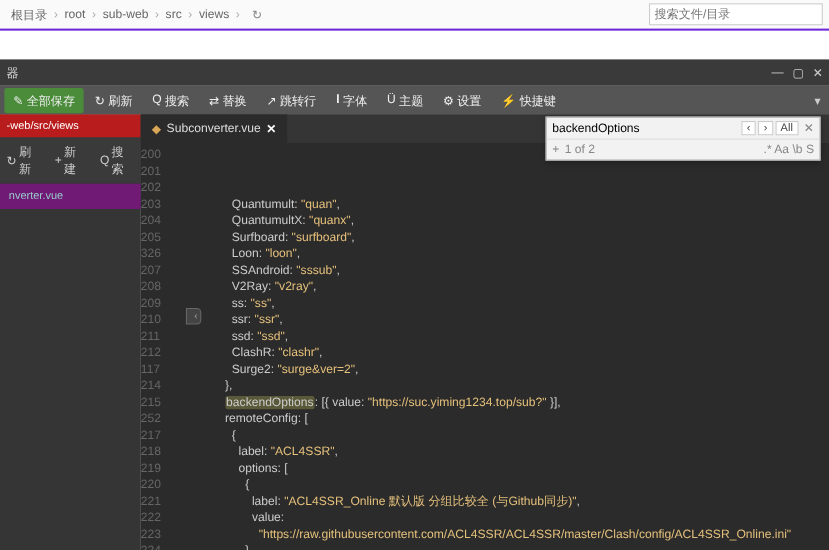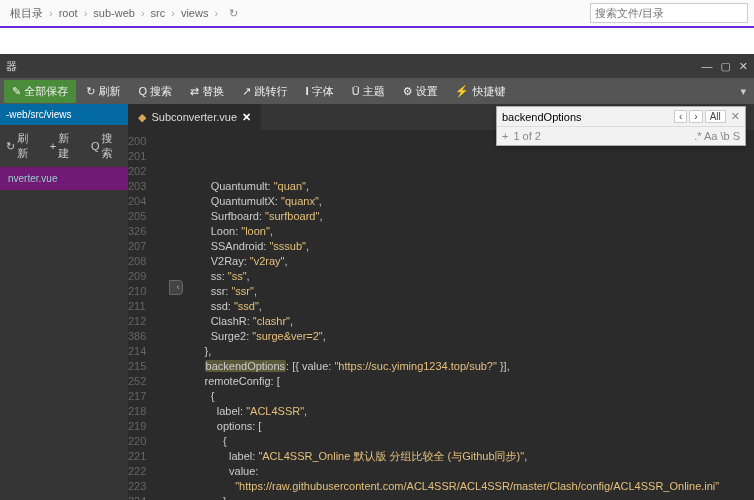--- a/index.html
+++ b/index.html
@@ -13,21 +13,21 @@
 .gap{height:26px;background:#fff}
 .dark-title{height:24px;background:#3a3a3a;color:#ddd;display:flex;align-items:center;padding:0 6px;justify-content:space-between}
 .win-btns{display:flex;gap:8px;color:#ccc}
 .win-btns span{cursor:pointer}
 .toolbar{height:26px;background:#555;display:flex;align-items:center;padding:0 4px;gap:2px}
 .tb-btn{display:flex;align-items:center;gap:3px;color:#eee;padding:4px 8px;cursor:pointer;font-size:11px}
 .tb-save{background:#4a8c3a;border-radius:2px}
 .tb-chev{margin-left:auto;color:#ccc;padding:4px}
 .main{display:flex;height:396px}
 .side{width:128px;background:#353535;color:#ccc;display:flex;flex-direction:column}
-.side-path{background:#0369a1;color:#fff;padding:5px 6px;font-size:10px}
+.side-path{background:#b91c1c;color:#fff;padding:5px 6px;font-size:10px}
 .side-tools{display:flex;background:#3a3a3a;padding:4px 2px;gap:4px}
 .side-tool{display:flex;align-items:center;gap:2px;color:#ccc;font-size:10px;cursor:pointer;padding:2px 4px}
 .side-file{padding:6px 8px;background:#701a75;color:#9cc;cursor:pointer;font-size:10px}
 .editor-wrap{flex:1;background:#2b2b2b;color:#ccc;display:flex;flex-direction:column;position:relative}
 .tab-bar{height:26px;background:#353535;display:flex;align-items:center}
 .tab{display:flex;align-items:center;gap:5px;padding:0 10px;height:100%;background:#2b2b2b;color:#ddd}
 .tab-ico{color:#d8a657}
 .tab-close{color:#fff;font-weight:bold;cursor:pointer}
 .code-area{flex:1;display:flex;overflow:hidden;font-family:Consolas,monospace;font-size:11px;line-height:15px}
 .gutter{width:42px;background:#2b2b2b;color:#666;padding:4px 8px 4px 0;user-select:none}
@@ -147,21 +147,21 @@
           <div>203</div>
           <div>204</div>
           <div>205</div>
           <div>326</div>
           <div>207</div>
           <div>208</div>
           <div>209</div>
           <div>210</div>
           <div>211</div>
           <div>212</div>
-          <div>386</div>
+          <div>117</div>
           <div>214</div>
           <div>215</div>
           <div>252</div>
           <div>217</div>
           <div>218</div>
           <div>219</div>
           <div>220</div>
           <div>221</div>
           <div>222</div>
           <div>223</div>

